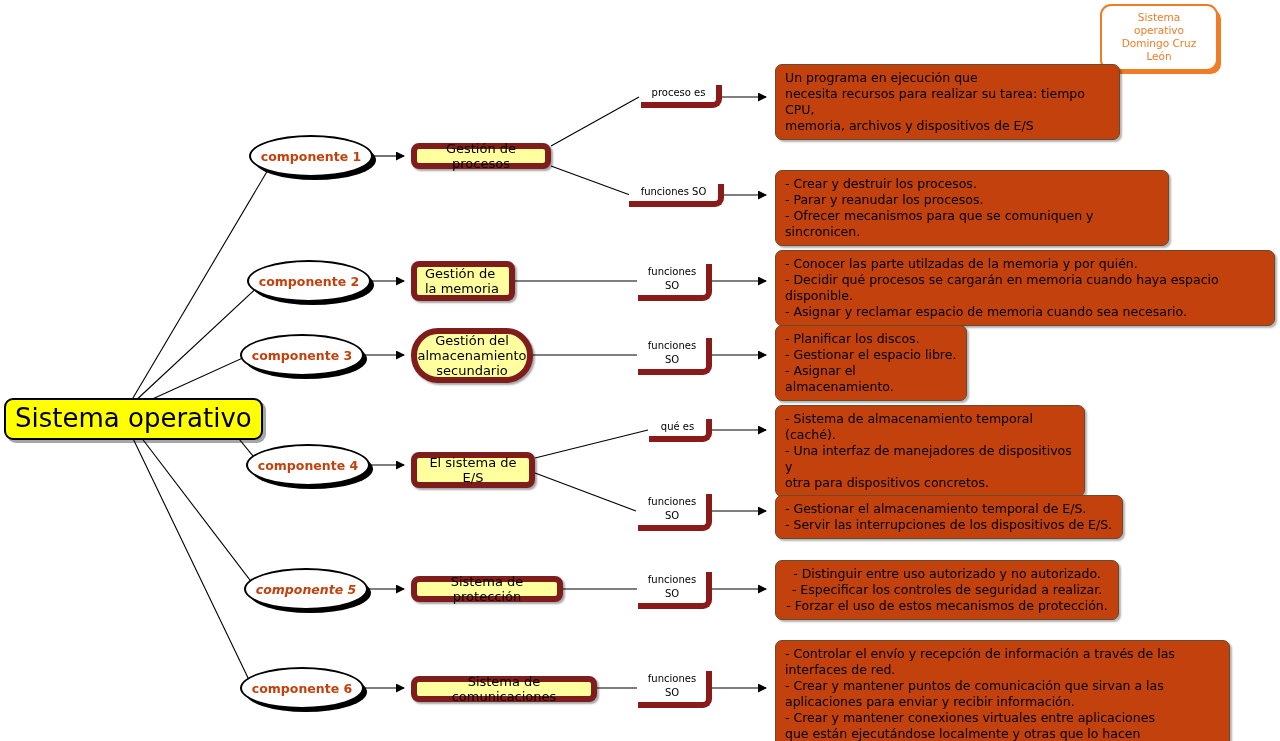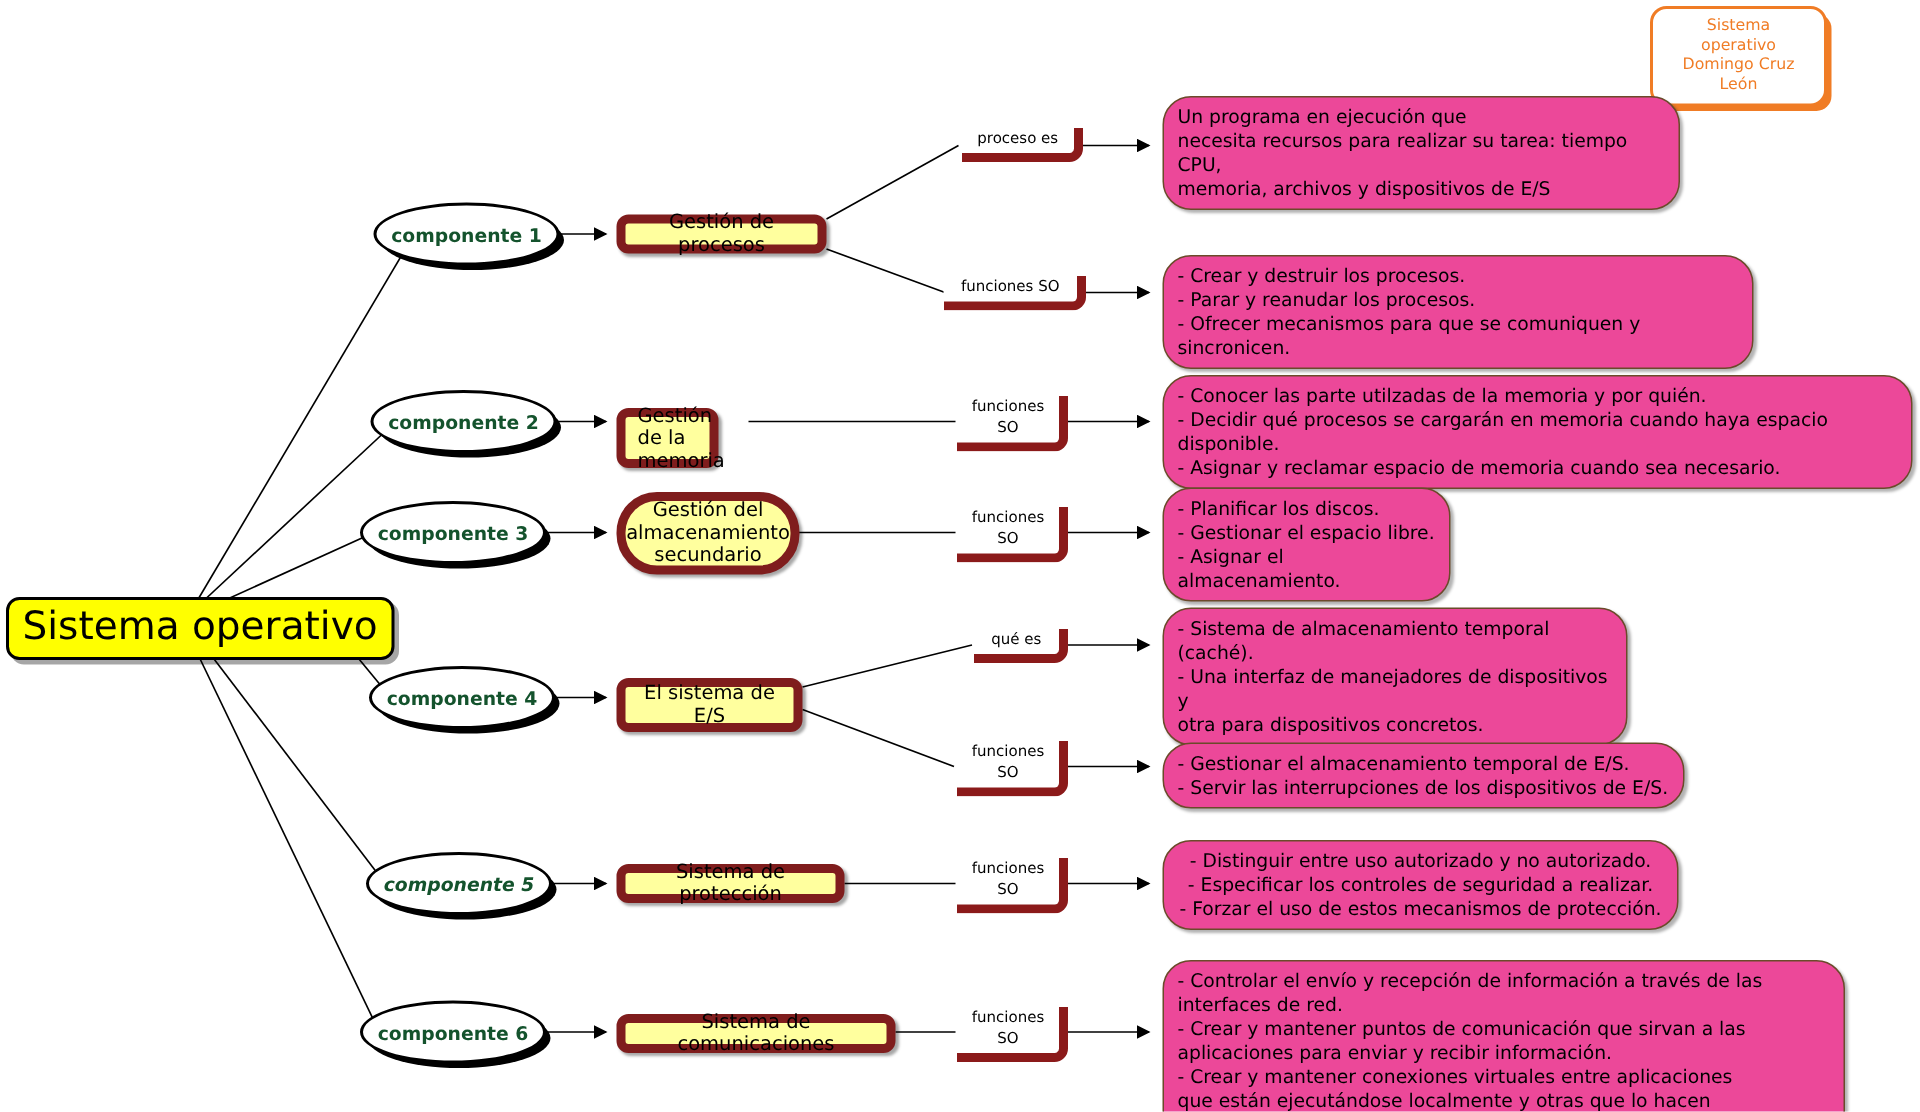--- a/index.html
+++ b/index.html
@@ -53,21 +53,21 @@
     width: 124px;
     height: 42px;
     border-radius: 50%;
     background: #ffffff;
     border: 2px solid #000000;
     display: flex;
     align-items: center;
     justify-content: center;
     font-size: 12.5px;
     font-weight: bold;
-    color: #14532d;
+    color: #c2410c;
     box-shadow: 4px 4px 0 -1px #000000;
     box-sizing: border-box;
   }
 
   
   .yellow-box {
     position: absolute;
     background: #ffff9e;
     border: 6px solid #7f1d1d;
     border-radius: 8px;
@@ -95,23 +95,23 @@
     text-align: center;
     border-bottom: 6px solid #8b1a1a;
     border-right: 6px solid #8b1a1a;
     border-bottom-right-radius: 9px;
     white-space: pre-line;
   }
 
   
   .peach-box {
     position: absolute;
-    background: #ec4899;
+    background: #c2410c;
     border: 1px solid #6b4a2a;
-    border-radius: 19px;
+    border-radius: 7px;
     font-size: 12.5px;
     line-height: 16px;
     color: #000000;
     padding: 5px 9px;
     box-sizing: border-box;
     box-shadow: 2px 2px 2px rgba(0,0,0,0.3);
     white-space: pre-line;
   }
   .peach-box.center-text { text-align: center; }
 
@@ -195,21 +195,21 @@
   <div class="peach-box" style="left:775px; top:64px; width:345px;">Un programa en ejecución que
 necesita recursos para  realizar su tarea: tiempo CPU,
 memoria, archivos  y dispositivos de E/S</div>
 
   <div class="link-label" style="left:629px; top:184px; width:95px;">funciones SO</div>
   <div class="peach-box" style="left:775px; top:170px; width:394px;">- Crear y destruir los procesos.
 - Parar y reanudar los procesos.
 - Ofrecer mecanismos para que se comuniquen y sincronicen.</div>
 
   <div class="ellipse-node" style="left:247px; top:260px;">componente 2</div>
-  <div class="yellow-box left" style="left:411px; top:272px; width:68px; height:40px;">Gestión de
+  <div class="yellow-box left" style="left:411px; top:261px; width:104px; height:40px;">Gestión de
 la memoria</div>
 
   <div class="link-label" style="left:638px; top:264px; width:74px;">funciones
 SO</div>
   <div class="peach-box" style="left:775px; top:250px; width:500px;">- Conocer las parte utilzadas de la memoria y por quién.
 - Decidir qué procesos se cargarán en memoria cuando haya espacio disponible.
 - Asignar y reclamar espacio de memoria cuando sea necesario.</div>
 
   <div class="ellipse-node" style="left:240px; top:334px;">componente 3</div>
   <div class="yellow-box center" style="left:411px; top:328px; width:122px; height:55px;border-radius:27px;">Gestión del

